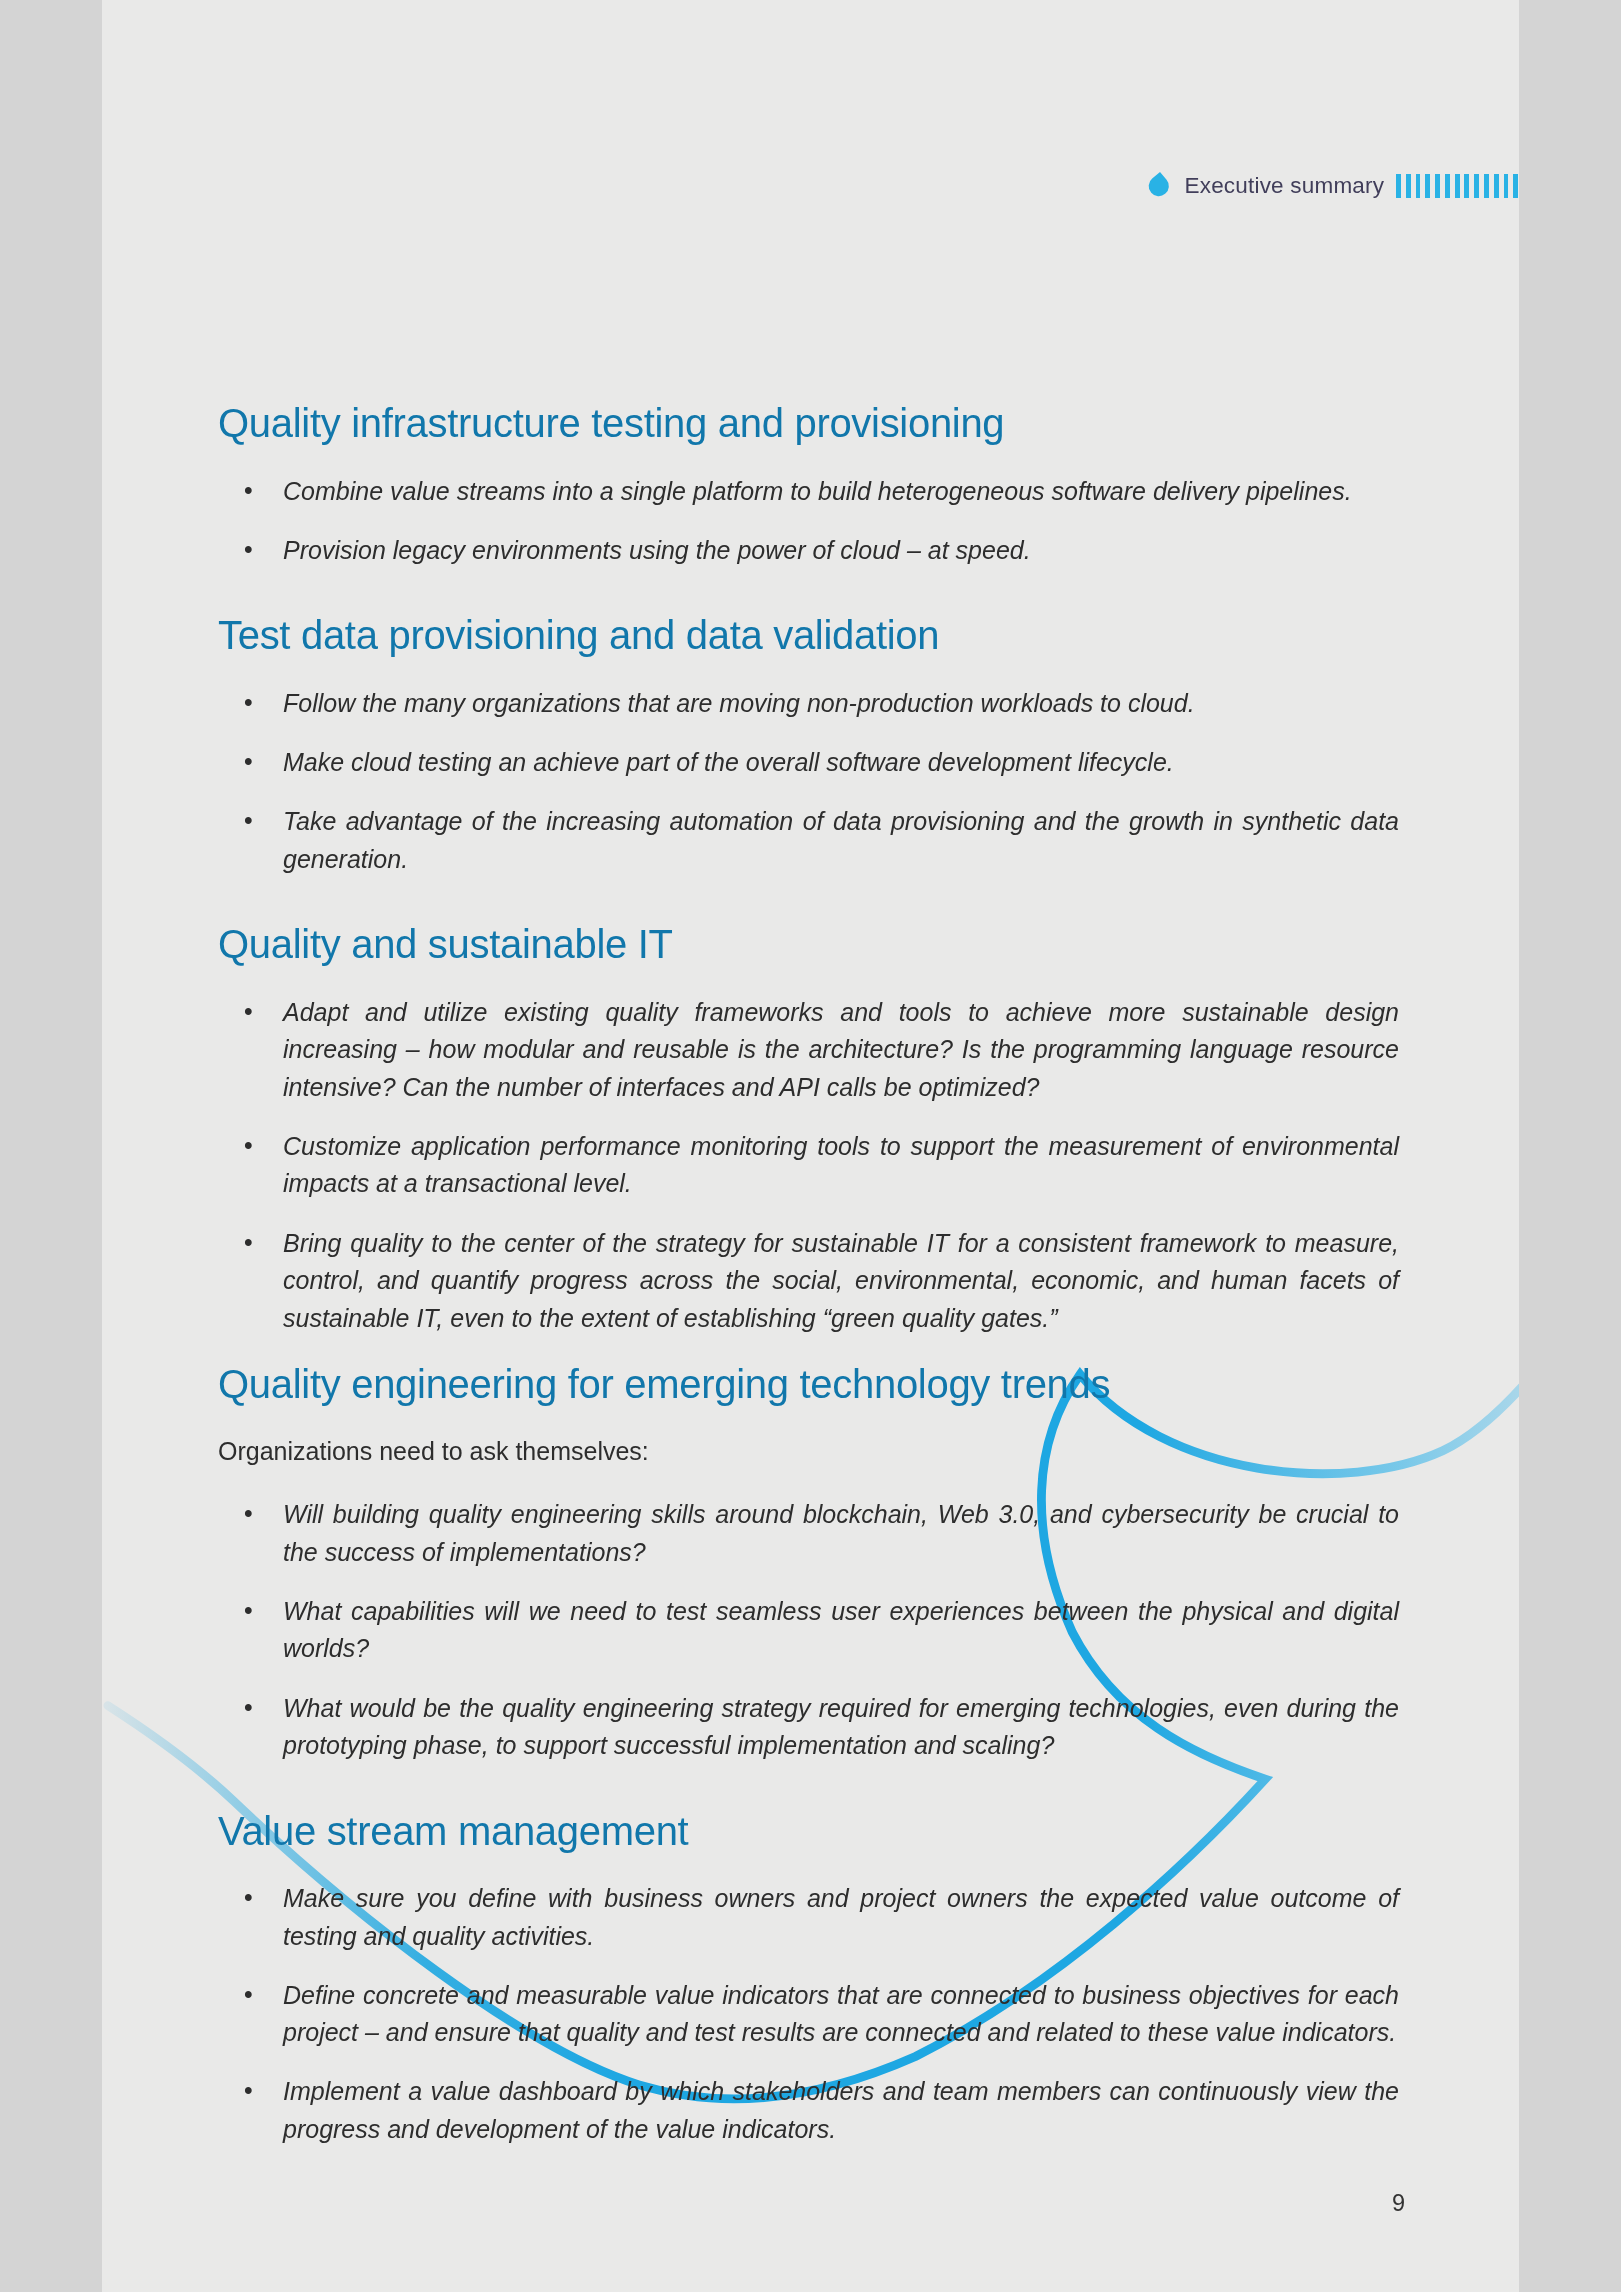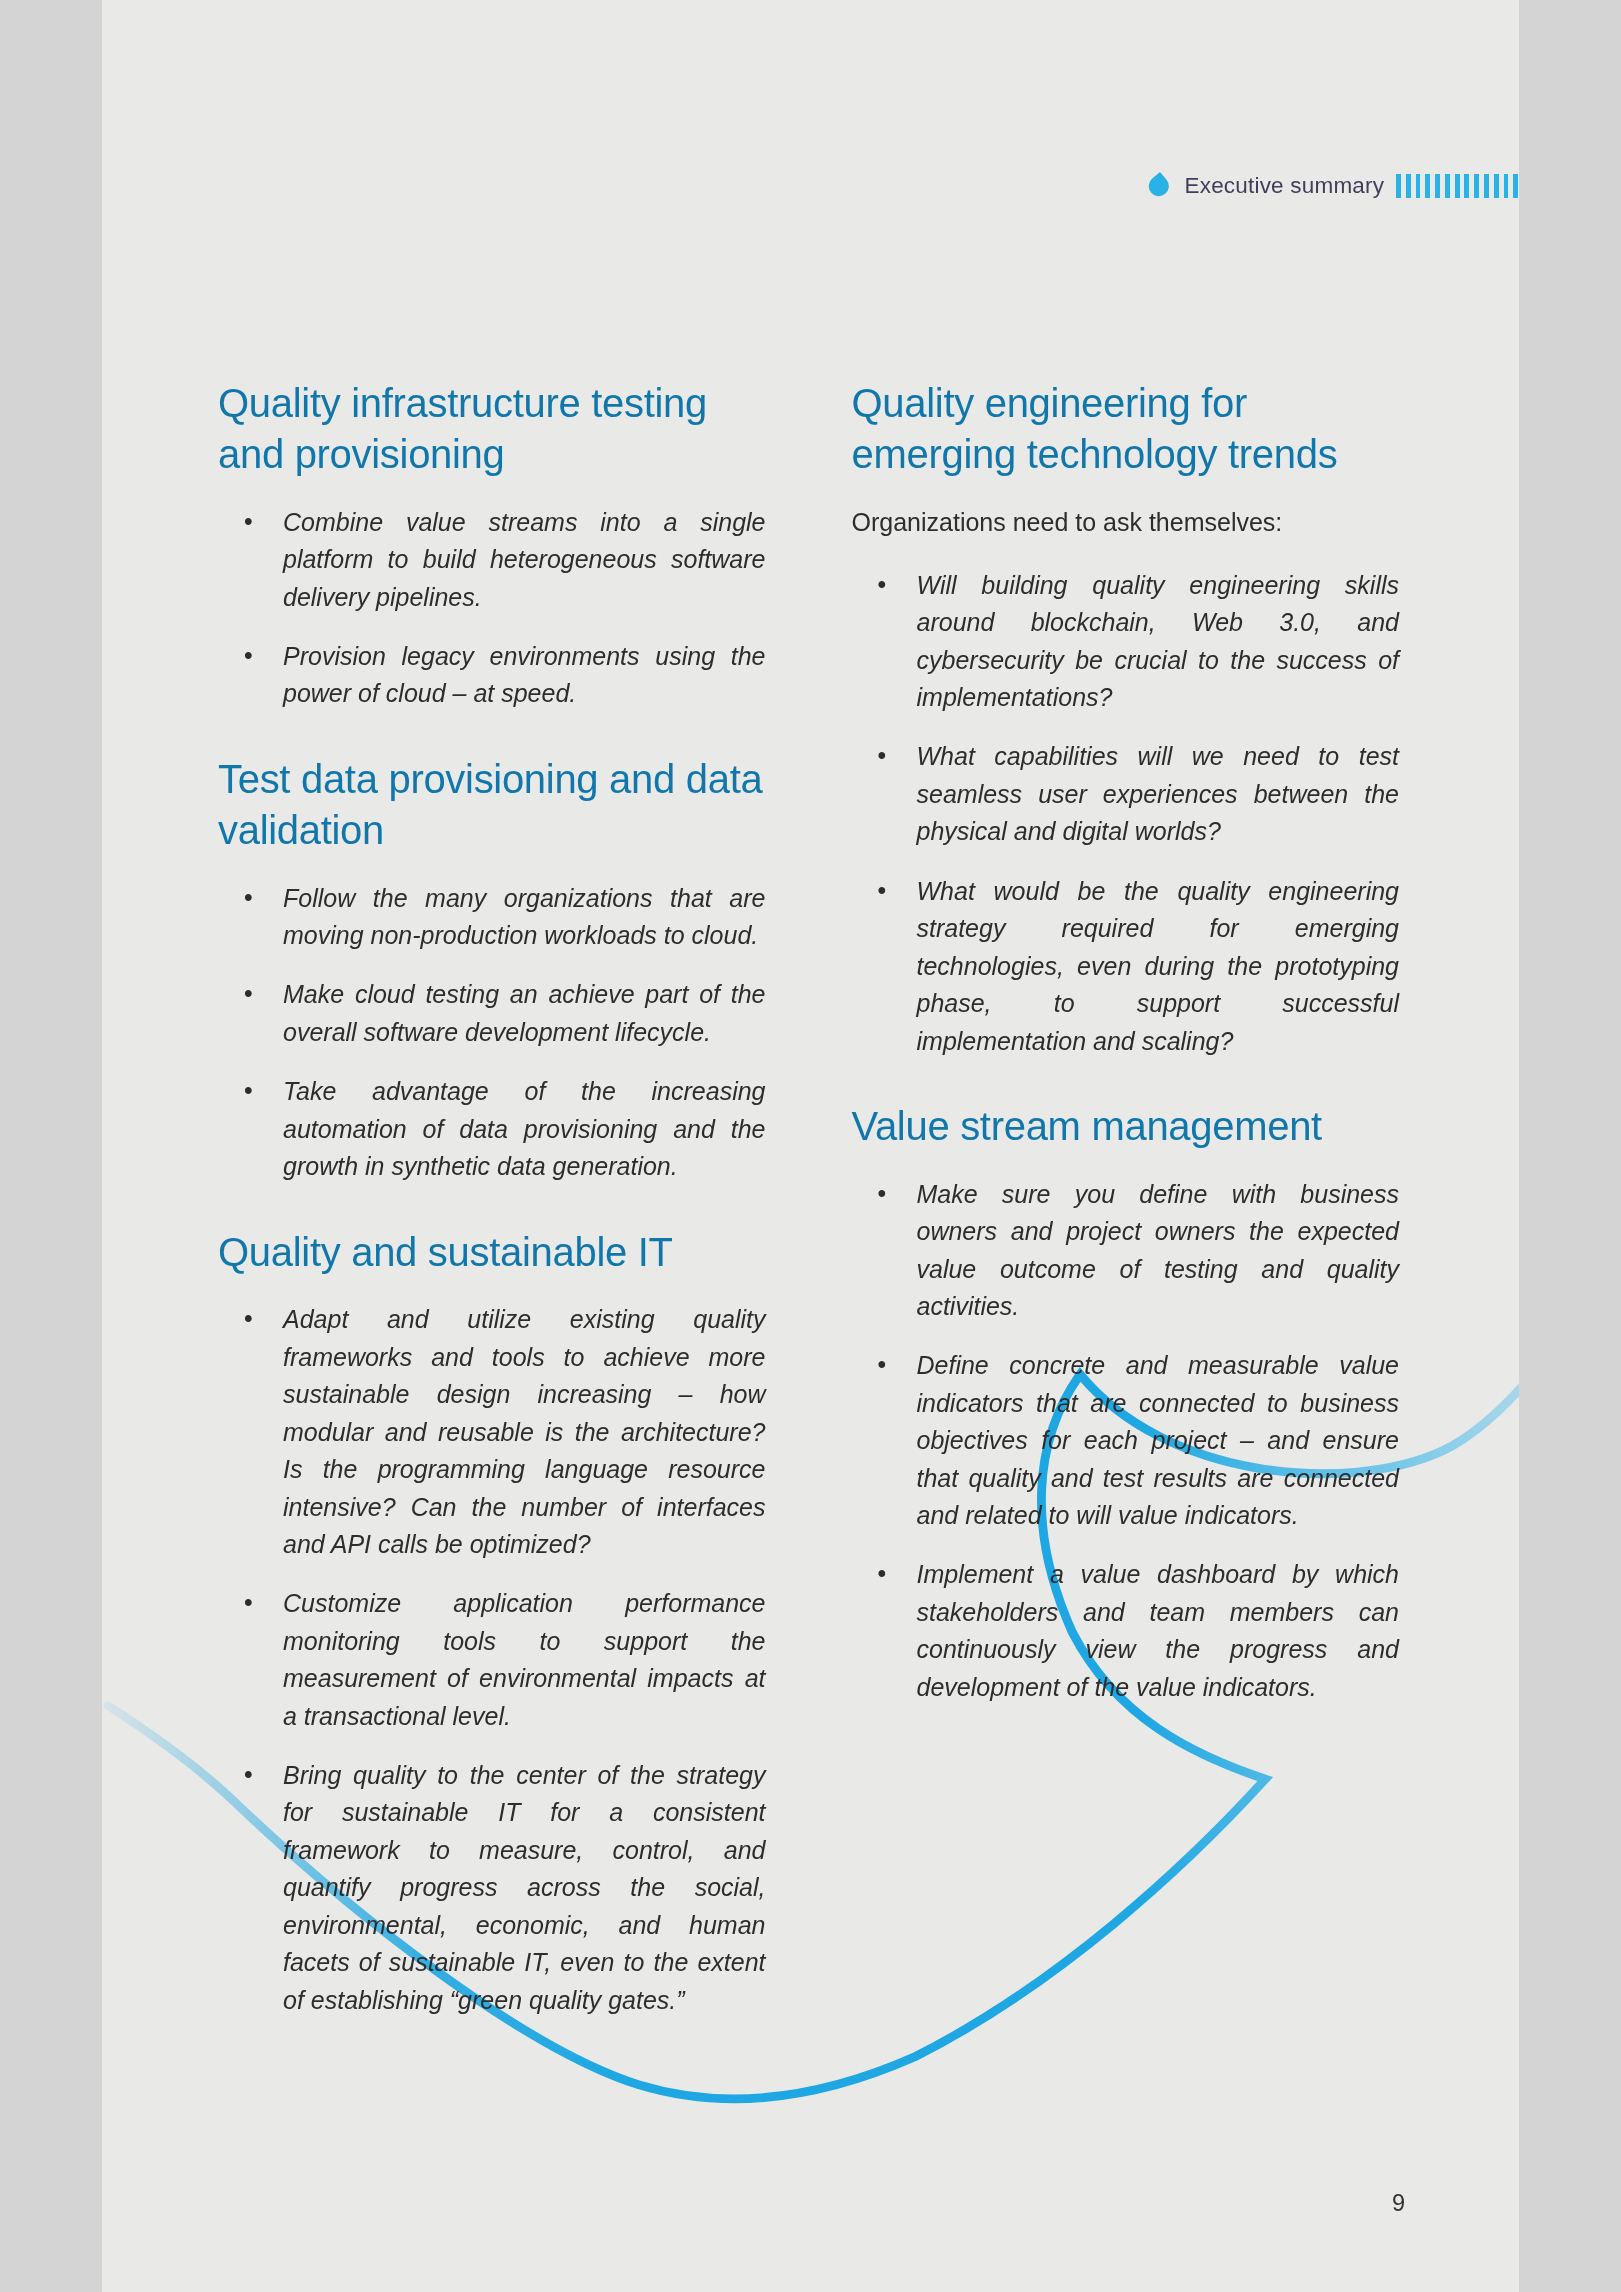--- a/index.html
+++ b/index.html
@@ -30,22 +30,22 @@
     letter-spacing:0.2px;
     white-space:nowrap;
   }
   .bars{
     display:flex;gap:4.9px;margin-left:11.8px;
     width:123px;overflow:hidden;flex:0 0 auto;
   }
   .bars i{display:block;width:4.9px;height:24.5px;background:#29b2e5;flex:0 0 auto;}
   
   .columns{
-    position:absolute;top:378px;left:116px;right:104px;
-    display:grid;grid-template-columns:1fr 1fr;column-gap:70px;
+    position:absolute;top:398px;left:116px;right:104px;
+    display:grid;grid-template-columns:1fr;column-gap:70px;
     align-items:start;
   }
   h2.section-title{
     margin:41px 0 23.5px 0;
     font-size:40px;
     line-height:1.28;
     font-weight:normal;
     color:#1177ab;
     letter-spacing:-0.3px;
   }
@@ -165,21 +165,21 @@
           <li>Will building quality engineering skills around blockchain, Web 3.0, and cybersecurity be crucial to the success of implementations?</li>
           <li>What capabilities will we need to test seamless user experiences between the physical and digital worlds?</li>
           <li>What would be the quality engineering strategy required for emerging technologies, even during the prototyping phase, to support successful implementation and scaling?</li>
         </ul>
       </section>
 
       <section class="section">
         <h2 class="section-title">Value stream management</h2>
         <ul class="bullets">
           <li>Make sure you define with business owners and project owners the expected value outcome of testing and quality activities.</li>
-          <li>Define concrete and measurable value indicators that are connected to business objectives for each project – and ensure that quality and test results are connected and related to will value indicators.</li>
+          <li>Define concrete and measurable value indicators that are connected to business objectives for each project – and ensure that quality and test results are connected and related to these value indicators.</li>
           <li>Implement a value dashboard by which stakeholders and team members can continuously view the progress and development of the value indicators.</li>
         </ul>
       </section>
     </div>
 
   </main>
 
   <div class="page-number">9</div>
 
 </div>

